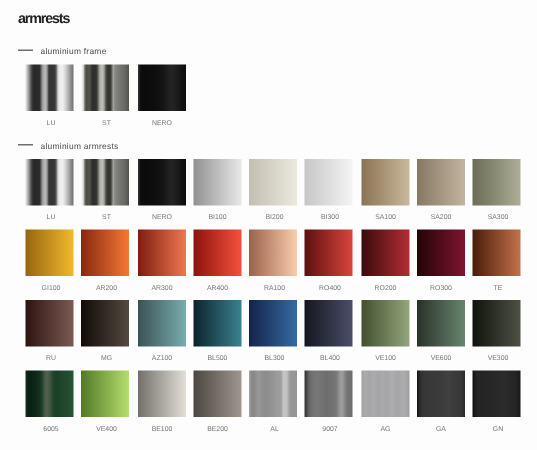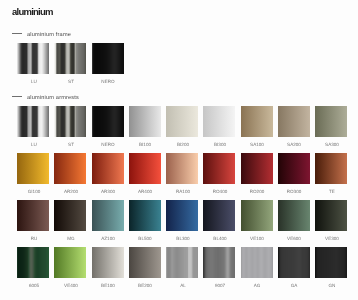--- a/index.html
+++ b/index.html
@@ -31,21 +31,21 @@
   .swatch{width:32px;height:31px;display:block;}
   .sw-label{
     position:absolute;left:-8.5px;top:36.2px;width:50px;text-align:center;
     font-size:4.6px;color:#767676;letter-spacing:0px;white-space:nowrap;line-height:6px;
   }
 </style>
 </head>
 <body>
 
 <div id="root">
-  <div class="page-title">aluminium</div>
+  <div class="page-title">armrests</div>
   <div id="sections">
       <div class="section-head" style="top: 30px;">
         <span class="sec-dash"></span>
         <span class="sec-label">aluminium frame</span>
       </div>
       <div class="swatch-cell" style="left: 17px; top: 43px;">
         <span class="swatch" style="background-image: linear-gradient(to right, rgb(220, 220, 220) 1.56%, rgb(180, 180, 180) 4.69%, rgb(138, 138, 138) 7.81%, rgb(92, 92, 92) 10.94%, rgb(56, 56, 56) 14.06%, rgb(42, 42, 42) 17.19%, rgb(40, 40, 40) 20.31%, rgb(42, 42, 42) 23.44%, rgb(44, 44, 44) 26.56%, rgb(46, 46, 46) 29.69%, rgb(106, 106, 106) 32.81%, rgb(164, 164, 164) 35.94%, rgb(176, 176, 176) 39.06%, rgb(184, 184, 184) 42.19%, rgb(140, 140, 140) 45.31%, rgb(60, 60, 60) 48.44%, rgb(52, 52, 52) 51.56%, rgb(52, 52, 52) 54.69%, rgb(54, 54, 54) 57.81%, rgb(56, 56, 56) 60.94%, rgb(98, 98, 98) 64.06%, rgb(200, 200, 200) 67.19%, rgb(232, 232, 232) 70.31%, rgb(238, 238, 238) 73.44%, rgb(240, 240, 240) 76.56%, rgb(230, 230, 230) 79.69%, rgb(214, 214, 214) 82.81%, rgb(196, 196, 196) 85.94%, rgb(176, 176, 176) 89.06%, rgb(156, 156, 156) 92.19%, rgb(136, 136, 136) 95.31%, rgb(118, 118, 118) 98.44%);"></span>
         <span class="sw-label">LU</span>
       </div>
       <div class="swatch-cell" style="left: 54.25px; top: 43px;">

